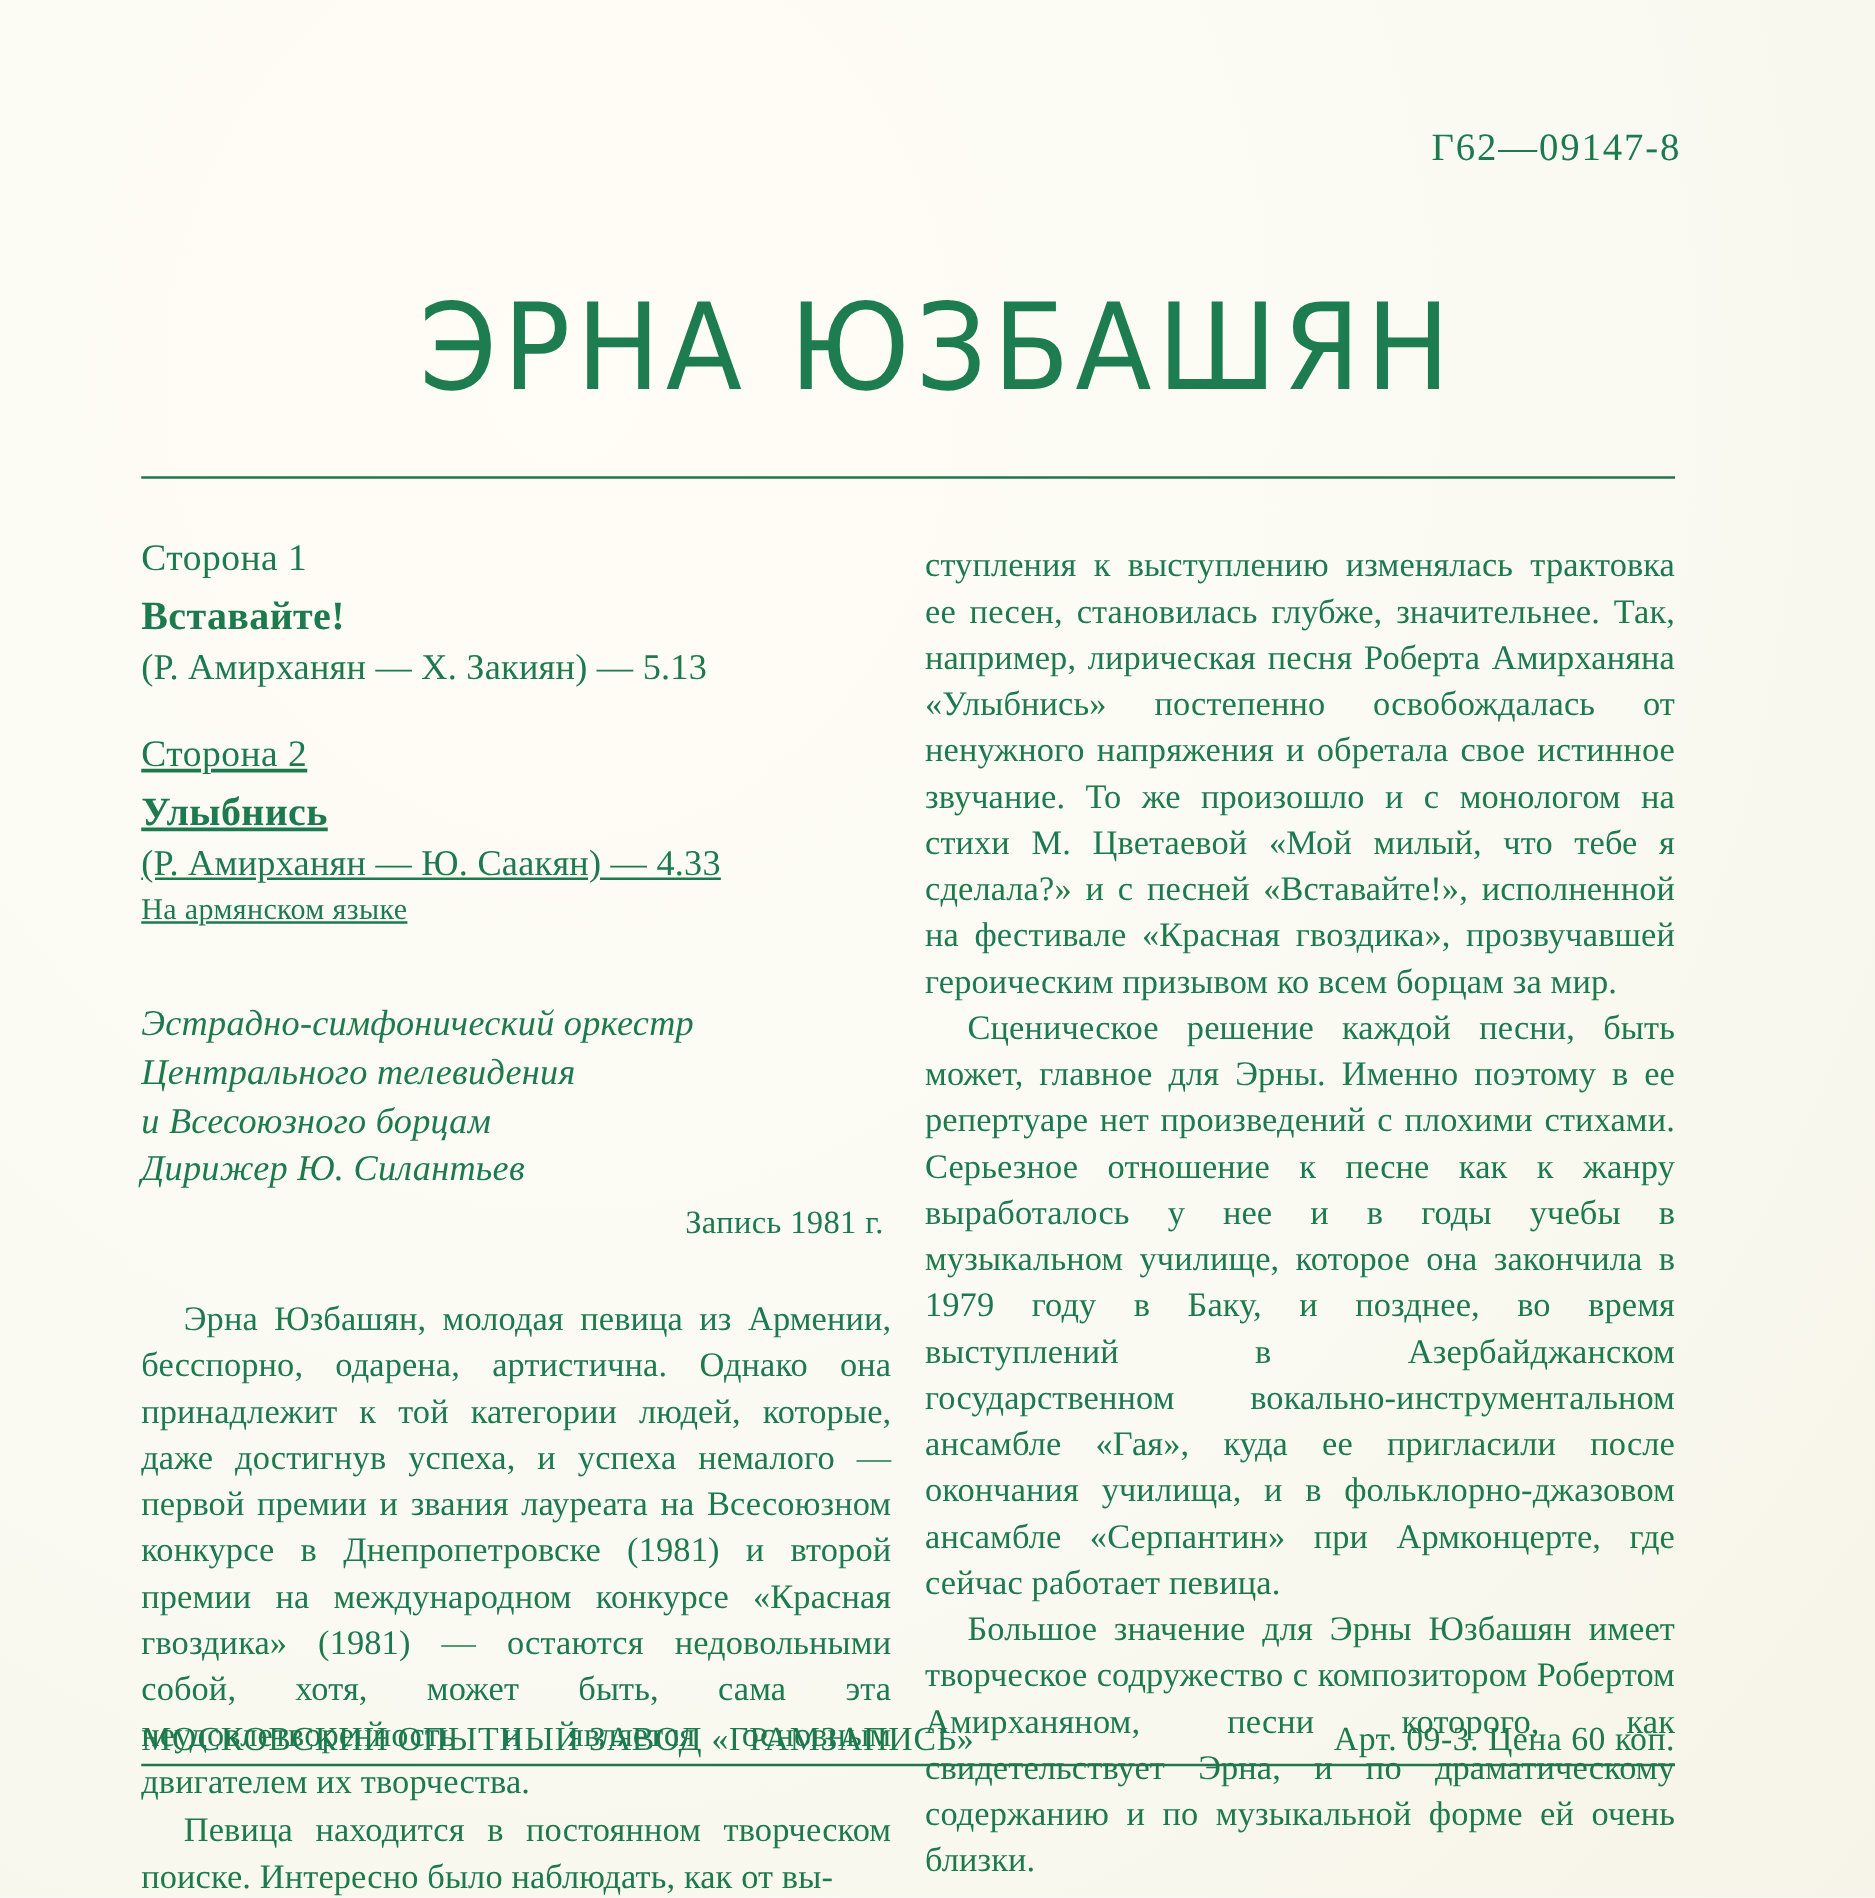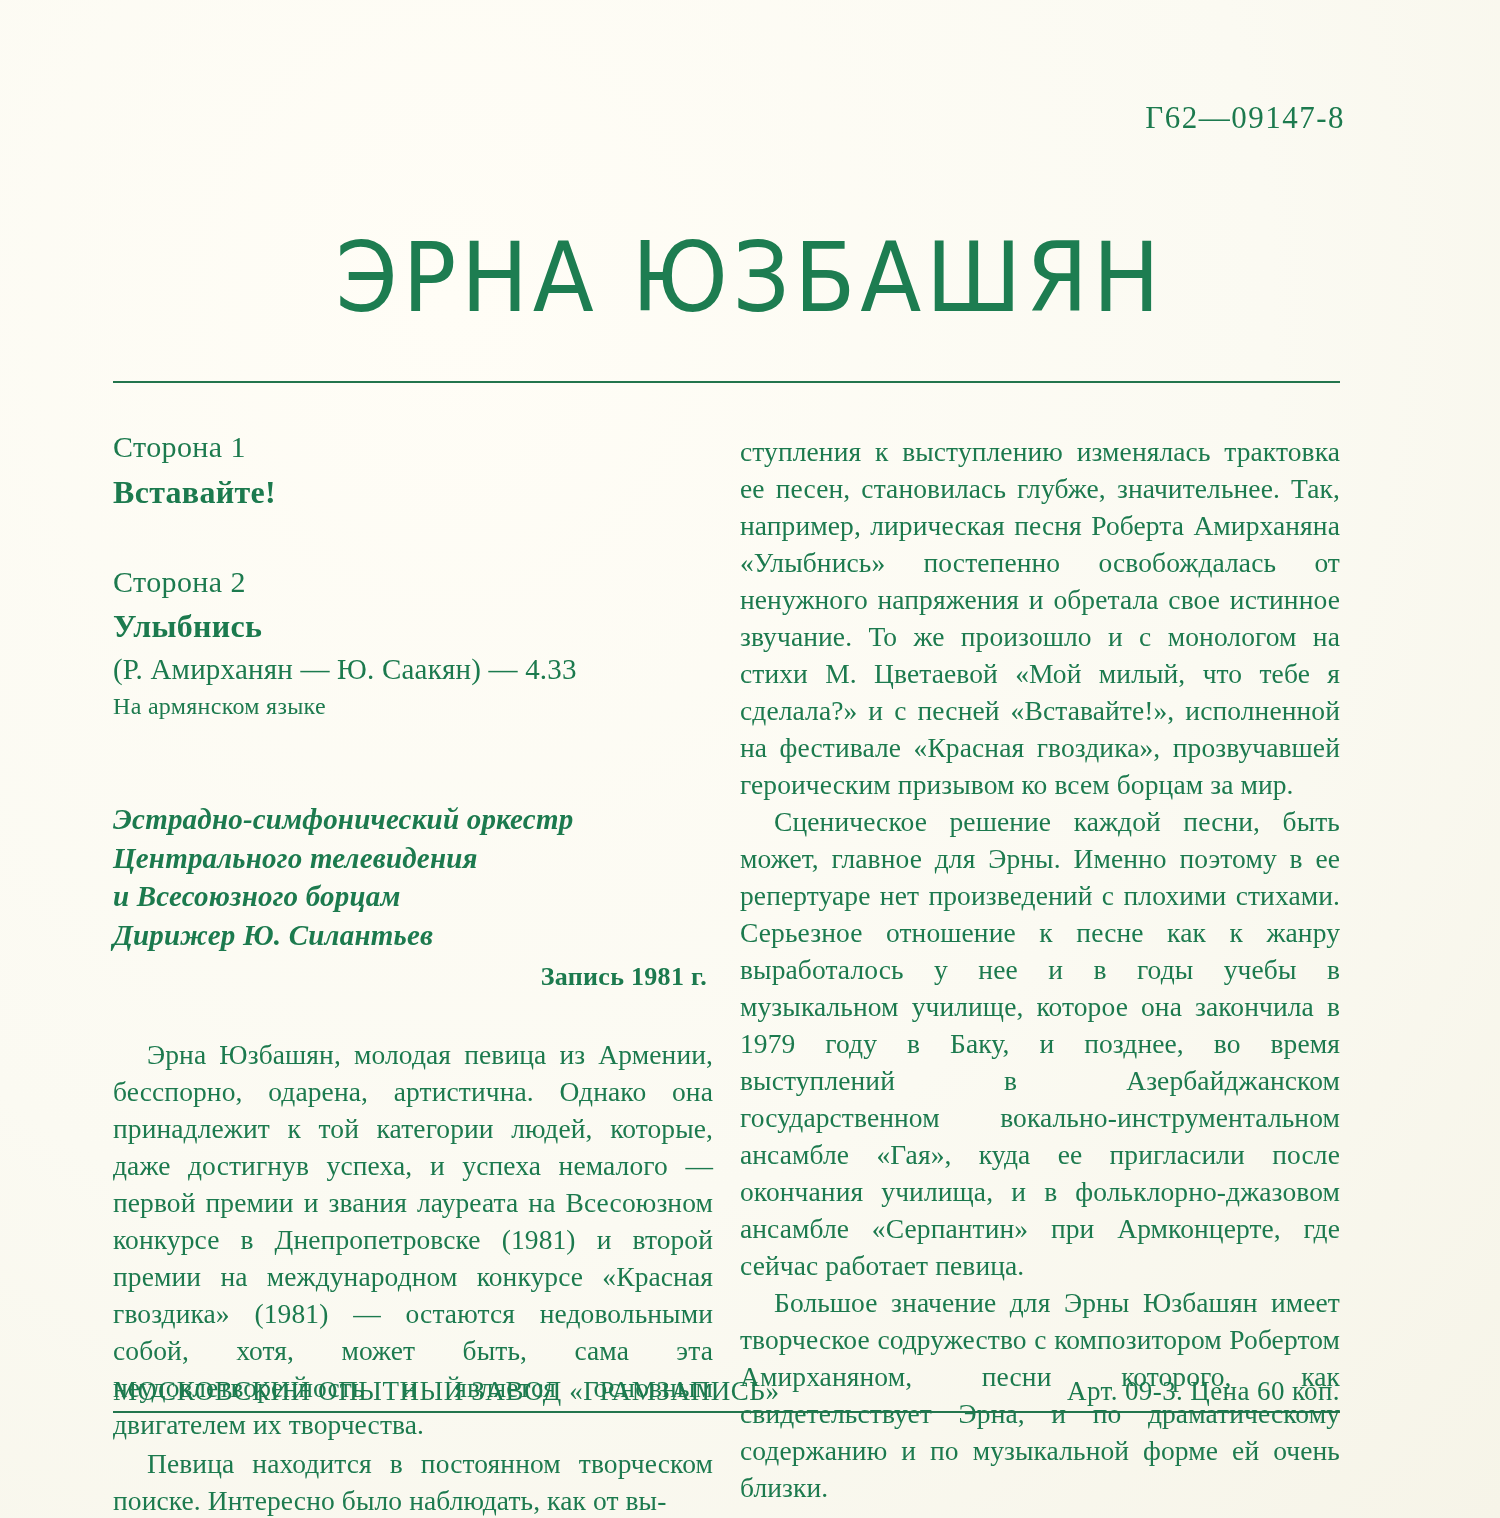--- a/index.html
+++ b/index.html
@@ -114,31 +114,31 @@
     letter-spacing: 0.2px;
     line-height: 1.25;
   }
   .track-note {
     font-size: 24px;
     letter-spacing: 0.3px;
     line-height: 1.3;
     margin-top: 4px;
   }
   .side-block-2 {
-    margin-top: 52px;
+    margin-top: 33px;
+    text-decoration: underline;
   }
 
   
   .credits {
-    margin-top: 78px;
+    margin-top: 56px;
     font-style: italic;
     font-size: 29px;
     line-height: 1.33;
     letter-spacing: 0.2px;
-    font-weight: bold;
   }
   .credits .credit-line { white-space: nowrap; }
   .rec-year {
     margin-top: 6px;
     text-align: right;
     font-style: normal;
     font-size: 26px;
     letter-spacing: 0.3px;
     padding-right: 6px;
   }
@@ -197,20 +197,21 @@
 
   <div class="rule-top"></div>
 
   <div class="columns">
 
     <div class="col-left">
 
       <div>
         <div class="side-label">Сторона 1</div>
         <div class="track-title">Вставайте!</div>
+        <div class="track-credit">(Р. Амирханян — Х. Закиян) — 5.13</div>
       </div>
 
       <div class="side-block-2">
         <div class="side-label">Сторона 2</div>
         <div class="track-title">Улыбнись</div>
         <div class="track-credit">(Р. Амирханян — Ю. Саакян) — 4.33</div>
         <div class="track-note">На армянском языке</div>
       </div>
 
       <div class="credits">

